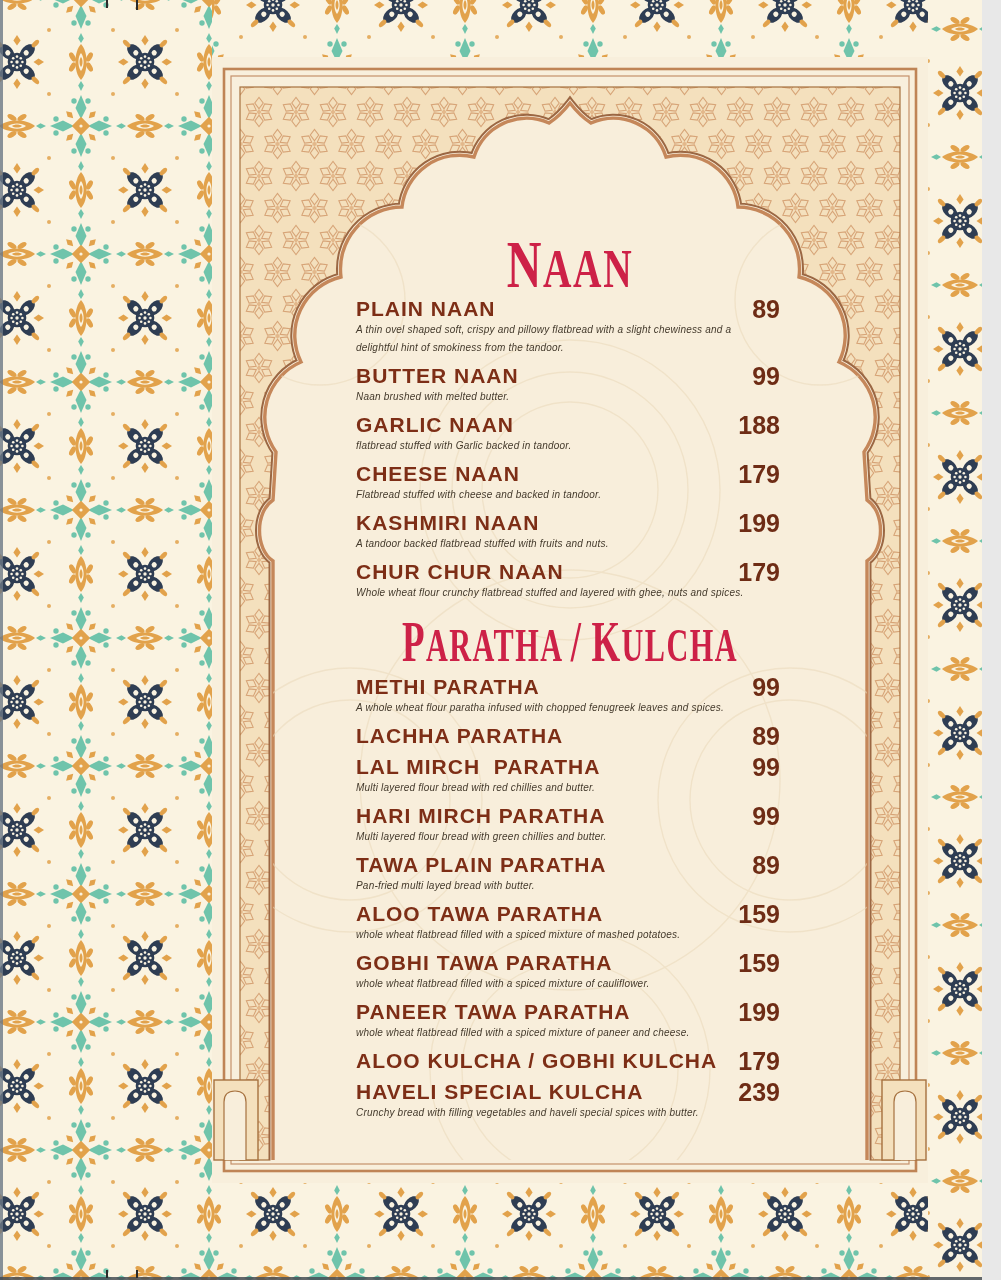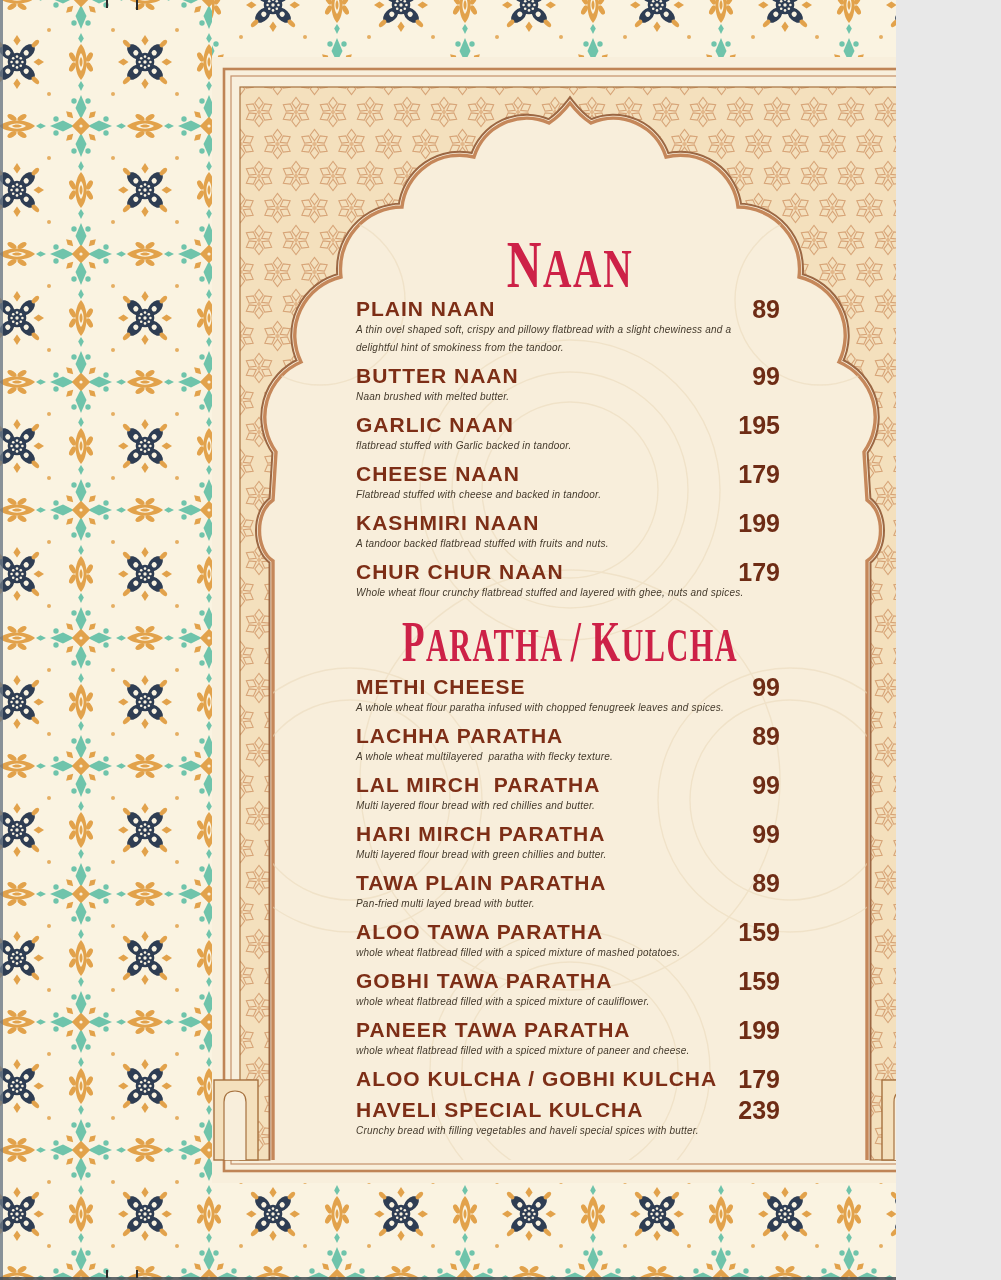--- a/index.html
+++ b/index.html
@@ -1,16 +1,16 @@
 <!DOCTYPE html>
 <html><head>
 <meta charset="utf-8">
 <style>
   html,body{margin:0;padding:0;background:#e8e8e8;}
-  #page{position:relative;width:896px;height:1280px;overflow:hidden;background:#f0abfc;
+  #page{position:relative;width:982px;height:1280px;overflow:hidden;background:#f0abfc;
         font-family:"Liberation Sans", sans-serif;text-decoration:underline;}
   #bg-art{position:absolute;left:0;top:0;width:1001px;height:1280px;}
   .s-title{position:absolute;left:296px;width:548px;text-align:center;color:#cd2147;
            font-family:"Liberation Serif", serif;font-weight:bold;letter-spacing:2px;
            white-space:pre;transform-origin:50% 0;}
   #title-0{top:226px;font-size:48px;transform:scale(0.82,1.15);}
   #title-1{top:608px;font-size:42px;transform:scale(0.72,1.12);}
   .s-title .lead{font-size:1.22em;}
   .items{position:absolute;left:356px;width:424px;}
   #items-0{top:297px;}
@@ -267,21 +267,21 @@
       <div class="item">
         <div class="row">
           <span class="name">BUTTER NAAN</span>
           <span class="price">99</span>
         </div>
         <div class="desc">Naan brushed with melted butter.</div>
       </div>
       <div class="item">
         <div class="row">
           <span class="name">GARLIC NAAN</span>
-          <span class="price">195</span>
+          <span class="price">188</span>
         </div>
         <div class="desc">flatbread stuffed with Garlic backed in tandoor.</div>
       </div>
       <div class="item">
         <div class="row">
           <span class="name">CHEESE NAAN</span>
           <span class="price">179</span>
         </div>
         <div class="desc">Flatbread stuffed with cheese and backed in tandoor.</div>
       </div>
@@ -298,31 +298,30 @@
           <span class="price">179</span>
         </div>
         <div class="desc">Whole wheat flour crunchy flatbread stuffed and layered with ghee, nuts and spices.</div>
       </div>
     </div>
 
   <div class="s-title" id="title-1"><span class="lead">P</span>ARATHA <span class="lead">/</span> <span class="lead">K</span>ULCHA</div>
   <div class="items" id="items-1">
       <div class="item">
         <div class="row">
-          <span class="name">METHI CHEESE</span>
+          <span class="name">METHI PARATHA</span>
           <span class="price">99</span>
         </div>
         <div class="desc">A whole wheat flour paratha infused with chopped fenugreek leaves and spices.</div>
       </div>
       <div class="item">
         <div class="row">
           <span class="name">LACHHA PARATHA</span>
           <span class="price">89</span>
         </div>
-        <div class="desc">A whole wheat multilayered  paratha with flecky texture.</div>
       </div>
       <div class="item">
         <div class="row">
           <span class="name">LAL MIRCH  PARATHA</span>
           <span class="price">99</span>
         </div>
         <div class="desc">Multi layered flour bread with red chillies and butter.</div>
       </div>
       <div class="item">
         <div class="row">

